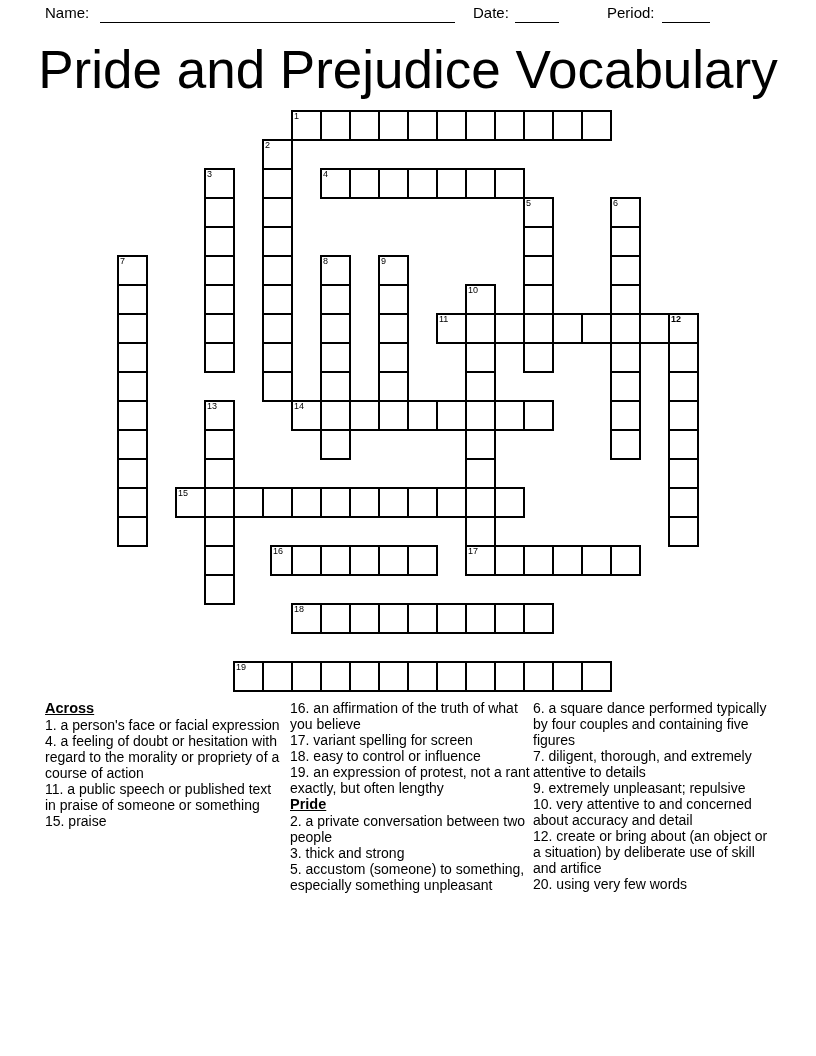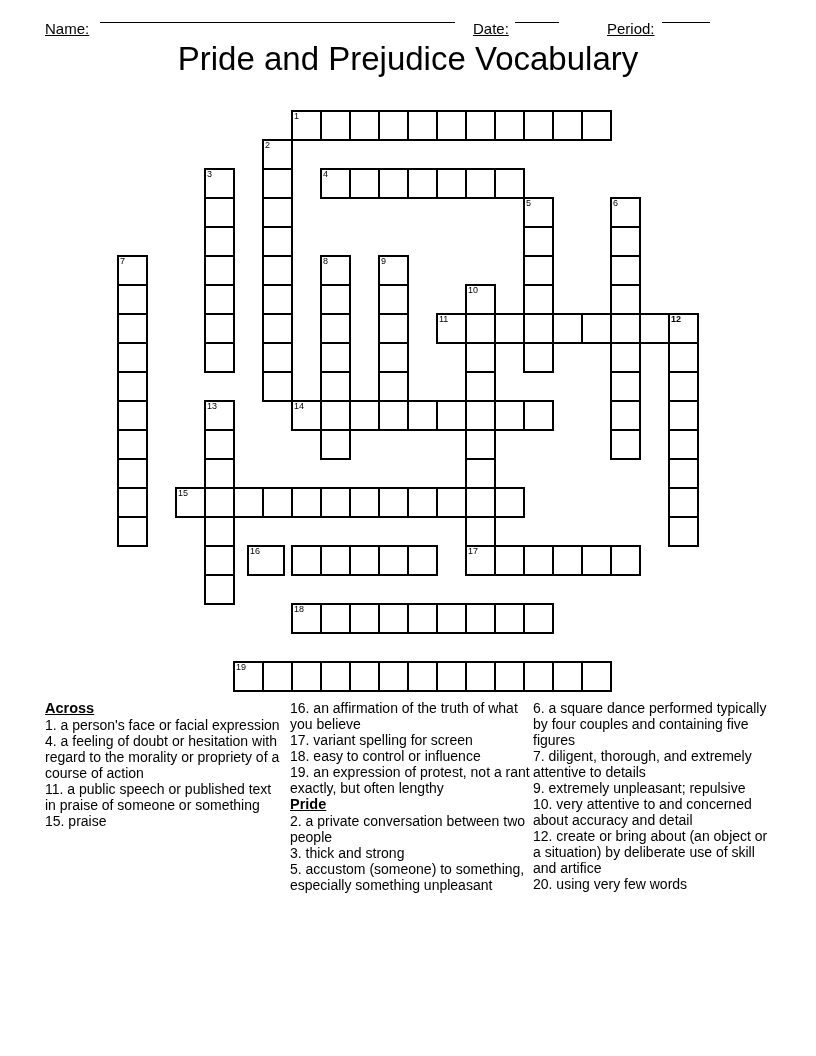--- a/index.html
+++ b/index.html
@@ -4,25 +4,25 @@
 <style>
   * { margin:0; padding:0; box-sizing:content-box; }
   html,body { background:#ffffff; }
   .page {
     position:relative; width:816px; height:1056px; background:#ffffff;
     font-family:"Liberation Sans", sans-serif; color:#000;
     overflow:hidden;
   }
   
   .hdr { position:absolute; top:4px; left:0; width:816px; height:26px; font-size:15px; }
-  .hdr .lbl { position:absolute; top:16px;text-decoration:underline; }
+  .hdr .lbl { position:absolute; top:0; }
   .blank { position:absolute; top:0; height:18px; border-bottom:1.4px solid #000; }
   
   .title { position:absolute; top:40px; left:0; width:816px; text-align:center;
-           font-size:33px; line-height:1.15; font-weight:normal; }
+           font-size:53px; line-height:1.15; font-weight:normal; }
   
   .grid { position:absolute; left:118px; top:111px; width:581px; height:581px; }
   .cell { position:absolute; width:29px; height:29px; background:#fff;
           outline:2px solid #000; outline-offset:-1px; }
   .cellnum { position:absolute; top:0px; left:2px; font-size:9px; line-height:10px; }
   
   .clue-col { position:absolute; top:700px; width:238px; font-size:14px; line-height:16px; }
   .clue-col.c1 { left:45px; }
   .clue-col.c2 { left:290px; width:240px; }
   .clue-col.c3 { left:533px; width:242px; }
@@ -189,21 +189,21 @@
       </div>
       <div class="cell" style="left: 116px; top: 377px;"></div>
       <div class="cell" style="left: 145px; top: 377px;"></div>
       <div class="cell" style="left: 174px; top: 377px;"></div>
       <div class="cell" style="left: 203px; top: 377px;"></div>
       <div class="cell" style="left: 232px; top: 377px;"></div>
       <div class="cell" style="left: 261px; top: 377px;"></div>
       <div class="cell" style="left: 290px; top: 377px;"></div>
       <div class="cell" style="left: 319px; top: 377px;"></div>
       <div class="cell" style="left: 377px; top: 377px;"></div>
-      <div class="cell" style="left: 130px; top: 435px; padding-left: 7px;">
+      <div class="cell" style="left: 153px; top: 435px; padding-left: 7px;">
         <span class="cellnum">16</span>
       </div>
       <div class="cell" style="left: 174px; top: 435px;"></div>
       <div class="cell" style="left: 203px; top: 435px;"></div>
       <div class="cell" style="left: 232px; top: 435px;"></div>
       <div class="cell" style="left: 261px; top: 435px;"></div>
       <div class="cell" style="left: 290px; top: 435px;"></div>
       <div class="cell" style="left: 377px; top: 435px;"></div>
       <div class="cell" style="left: 406px; top: 435px;"></div>
       <div class="cell" style="left: 435px; top: 435px;"></div>

